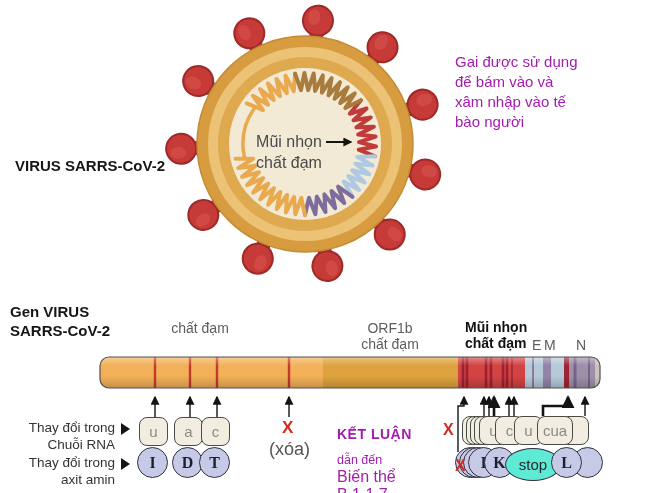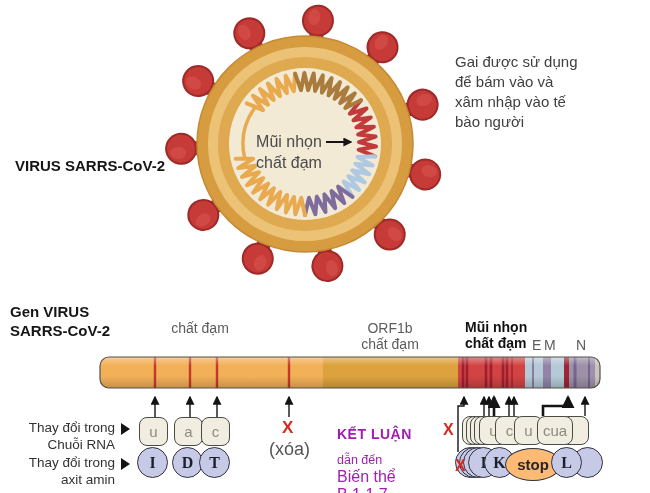--- a/index.html
+++ b/index.html
@@ -2,36 +2,36 @@
 <html><head>
 <meta charset="utf-8">
 <style>
   html,body{margin:0;padding:0;background:#fff;}
   .canvas{position:relative;width:650px;height:493px;background:#ffffff;overflow:hidden;
           font-family:"Liberation Sans",sans-serif;color:#1a1a1a;}
   .abs{position:absolute;}
   svg{position:absolute;left:0;top:0;}
   .lbl-main{font-weight:700;font-size:15px;line-height:19px;color:#161616;z-index:2;}
   .vlabel-center{font-size:16px;line-height:21px;color:#4a4a4a;text-align:center;width:92px;z-index:2;}
-  .note{font-size:15px;line-height:20px;color:#404040;z-index:2;}
+  .note{font-size:15px;line-height:20px;color:#a21caf;z-index:2;}
   .region-lbl{font-size:14px;line-height:16px;color:#5c5c5c;text-align:center;width:100px;z-index:2;}
   .region-lbl.bold{color:#111;font-weight:700;text-align:left;width:86px;}
   .gene-letter{font-size:14px;color:#5c5c5c;z-index:2;}
   .row-lbl{font-size:13.5px;line-height:17px;color:#333;text-align:right;width:110px;z-index:2;}
   .tri{width:0;height:0;border-top:6px solid transparent;border-bottom:6px solid transparent;
        border-left:9px solid #141414;z-index:2;}
   .sq{position:absolute;width:29px;height:29px;box-sizing:border-box;background:#F1EEE1;
       border:1.5px solid #4b4b45;border-radius:8px;display:flex;align-items:center;justify-content:center;
       font-size:15px;color:#8b8b80;z-index:2;}
   .circ{position:absolute;width:31px;height:31px;box-sizing:border-box;background:#C6CAE7;
       border:1.5px solid #32323f;border-radius:50%;display:flex;align-items:center;justify-content:center;
       font-family:"Liberation Serif",serif;font-weight:700;font-size:16px;color:#1b2030;z-index:2;}
-  .ellipse{position:absolute;width:56px;height:33px;box-sizing:border-box;background:#fdba74;
+  .ellipse{position:absolute;width:56px;height:33px;box-sizing:border-box;background:#5eead4;
       border:1.5px solid #32323f;border-radius:50%;display:flex;align-items:center;justify-content:center;
-      font-family:"Liberation Sans",sans-serif;font-weight:700;font-size:15px;color:#26262e;z-index:2;}
+      font-family:"Liberation Sans",sans-serif;font-weight:400;font-size:15px;color:#26262e;z-index:2;}
   .xmark{font-weight:700;font-size:17px;color:#D42B21;z-index:3;}
   .xnote{font-size:18px;color:#555;text-align:center;width:40px;z-index:2;}
   .conclusion{width:106px;color:#a21caf;z-index:2;}
   .conclusion .l1{font-weight:700;font-size:14px;letter-spacing:.5px;}
   .conclusion .l2{font-size:12.5px;margin-top:11px;}
   .conclusion .l3{font-size:16px;margin-top:1px;}
 </style>
 </head>
 <body>
 

